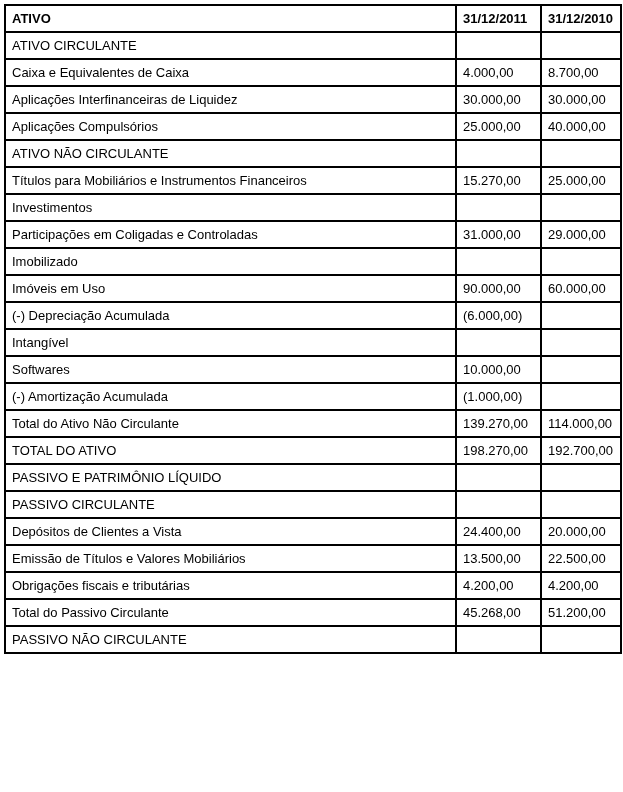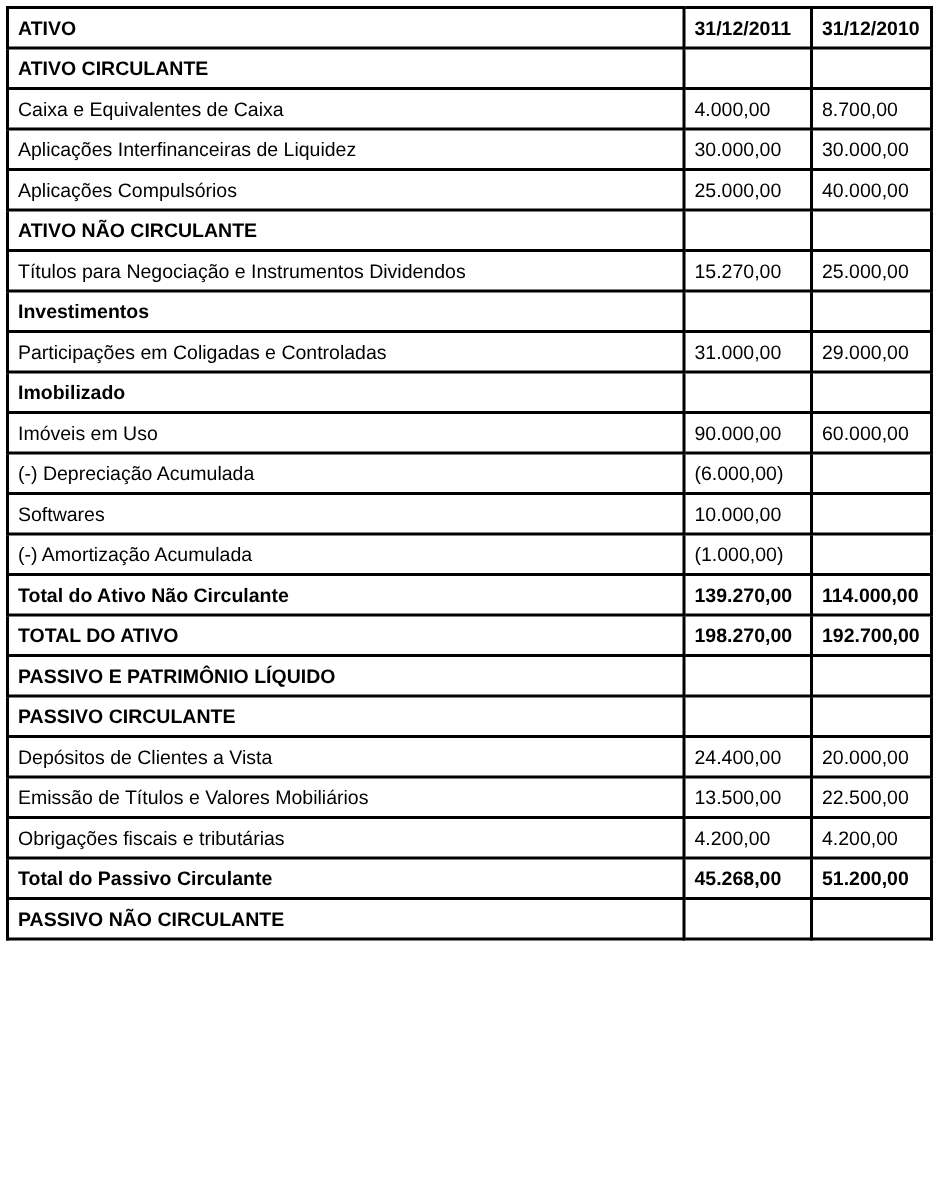--- a/index.html
+++ b/index.html
@@ -29,21 +29,21 @@
     padding: 0 2px 0 6px;
     font-size: 13px;
     line-height: 13px;
     color: #000000;
     text-align: left;
     vertical-align: middle;
     white-space: nowrap;
     overflow: hidden;
   }
   table.balance thead th { font-weight: bold; }
-  table.balance tr.b td { font-weight: bold; }
+  table.balance tr.b td { font-weight: normal; }
   table.balance tr.n td { font-weight: normal; }
 </style>
 </head>
 <body>
 
 <table class="balance">
   <colgroup>
     <col class="c-label">
     <col class="c-2011">
     <col class="c-2010">
@@ -75,21 +75,21 @@
       <td>Aplicações Compulsórios</td>
       <td>25.000,00</td>
       <td>40.000,00</td>
     </tr>
     <tr class="b">
       <td>ATIVO NÃO CIRCULANTE</td>
       <td></td>
       <td></td>
     </tr>
     <tr class="n">
-      <td>Títulos para Negociação e Instrumentos Dividendos</td>
+      <td>Títulos para Mobiliários e Instrumentos Financeiros</td>
       <td>15.270,00</td>
       <td>25.000,00</td>
     </tr>
     <tr class="b">
       <td>Investimentos</td>
       <td></td>
       <td></td>
     </tr>
     <tr class="n">
       <td>Participações em Coligadas e Controladas</td>
@@ -102,20 +102,25 @@
       <td></td>
     </tr>
     <tr class="n">
       <td>Imóveis em Uso</td>
       <td>90.000,00</td>
       <td>60.000,00</td>
     </tr>
     <tr class="n">
       <td>(-) Depreciação Acumulada</td>
       <td>(6.000,00)</td>
+      <td></td>
+    </tr>
+    <tr class="b">
+      <td>Intangível</td>
+      <td></td>
       <td></td>
     </tr>
     <tr class="n">
       <td>Softwares</td>
       <td>10.000,00</td>
       <td></td>
     </tr>
     <tr class="n">
       <td>(-) Amortização Acumulada</td>
       <td>(1.000,00)</td>

